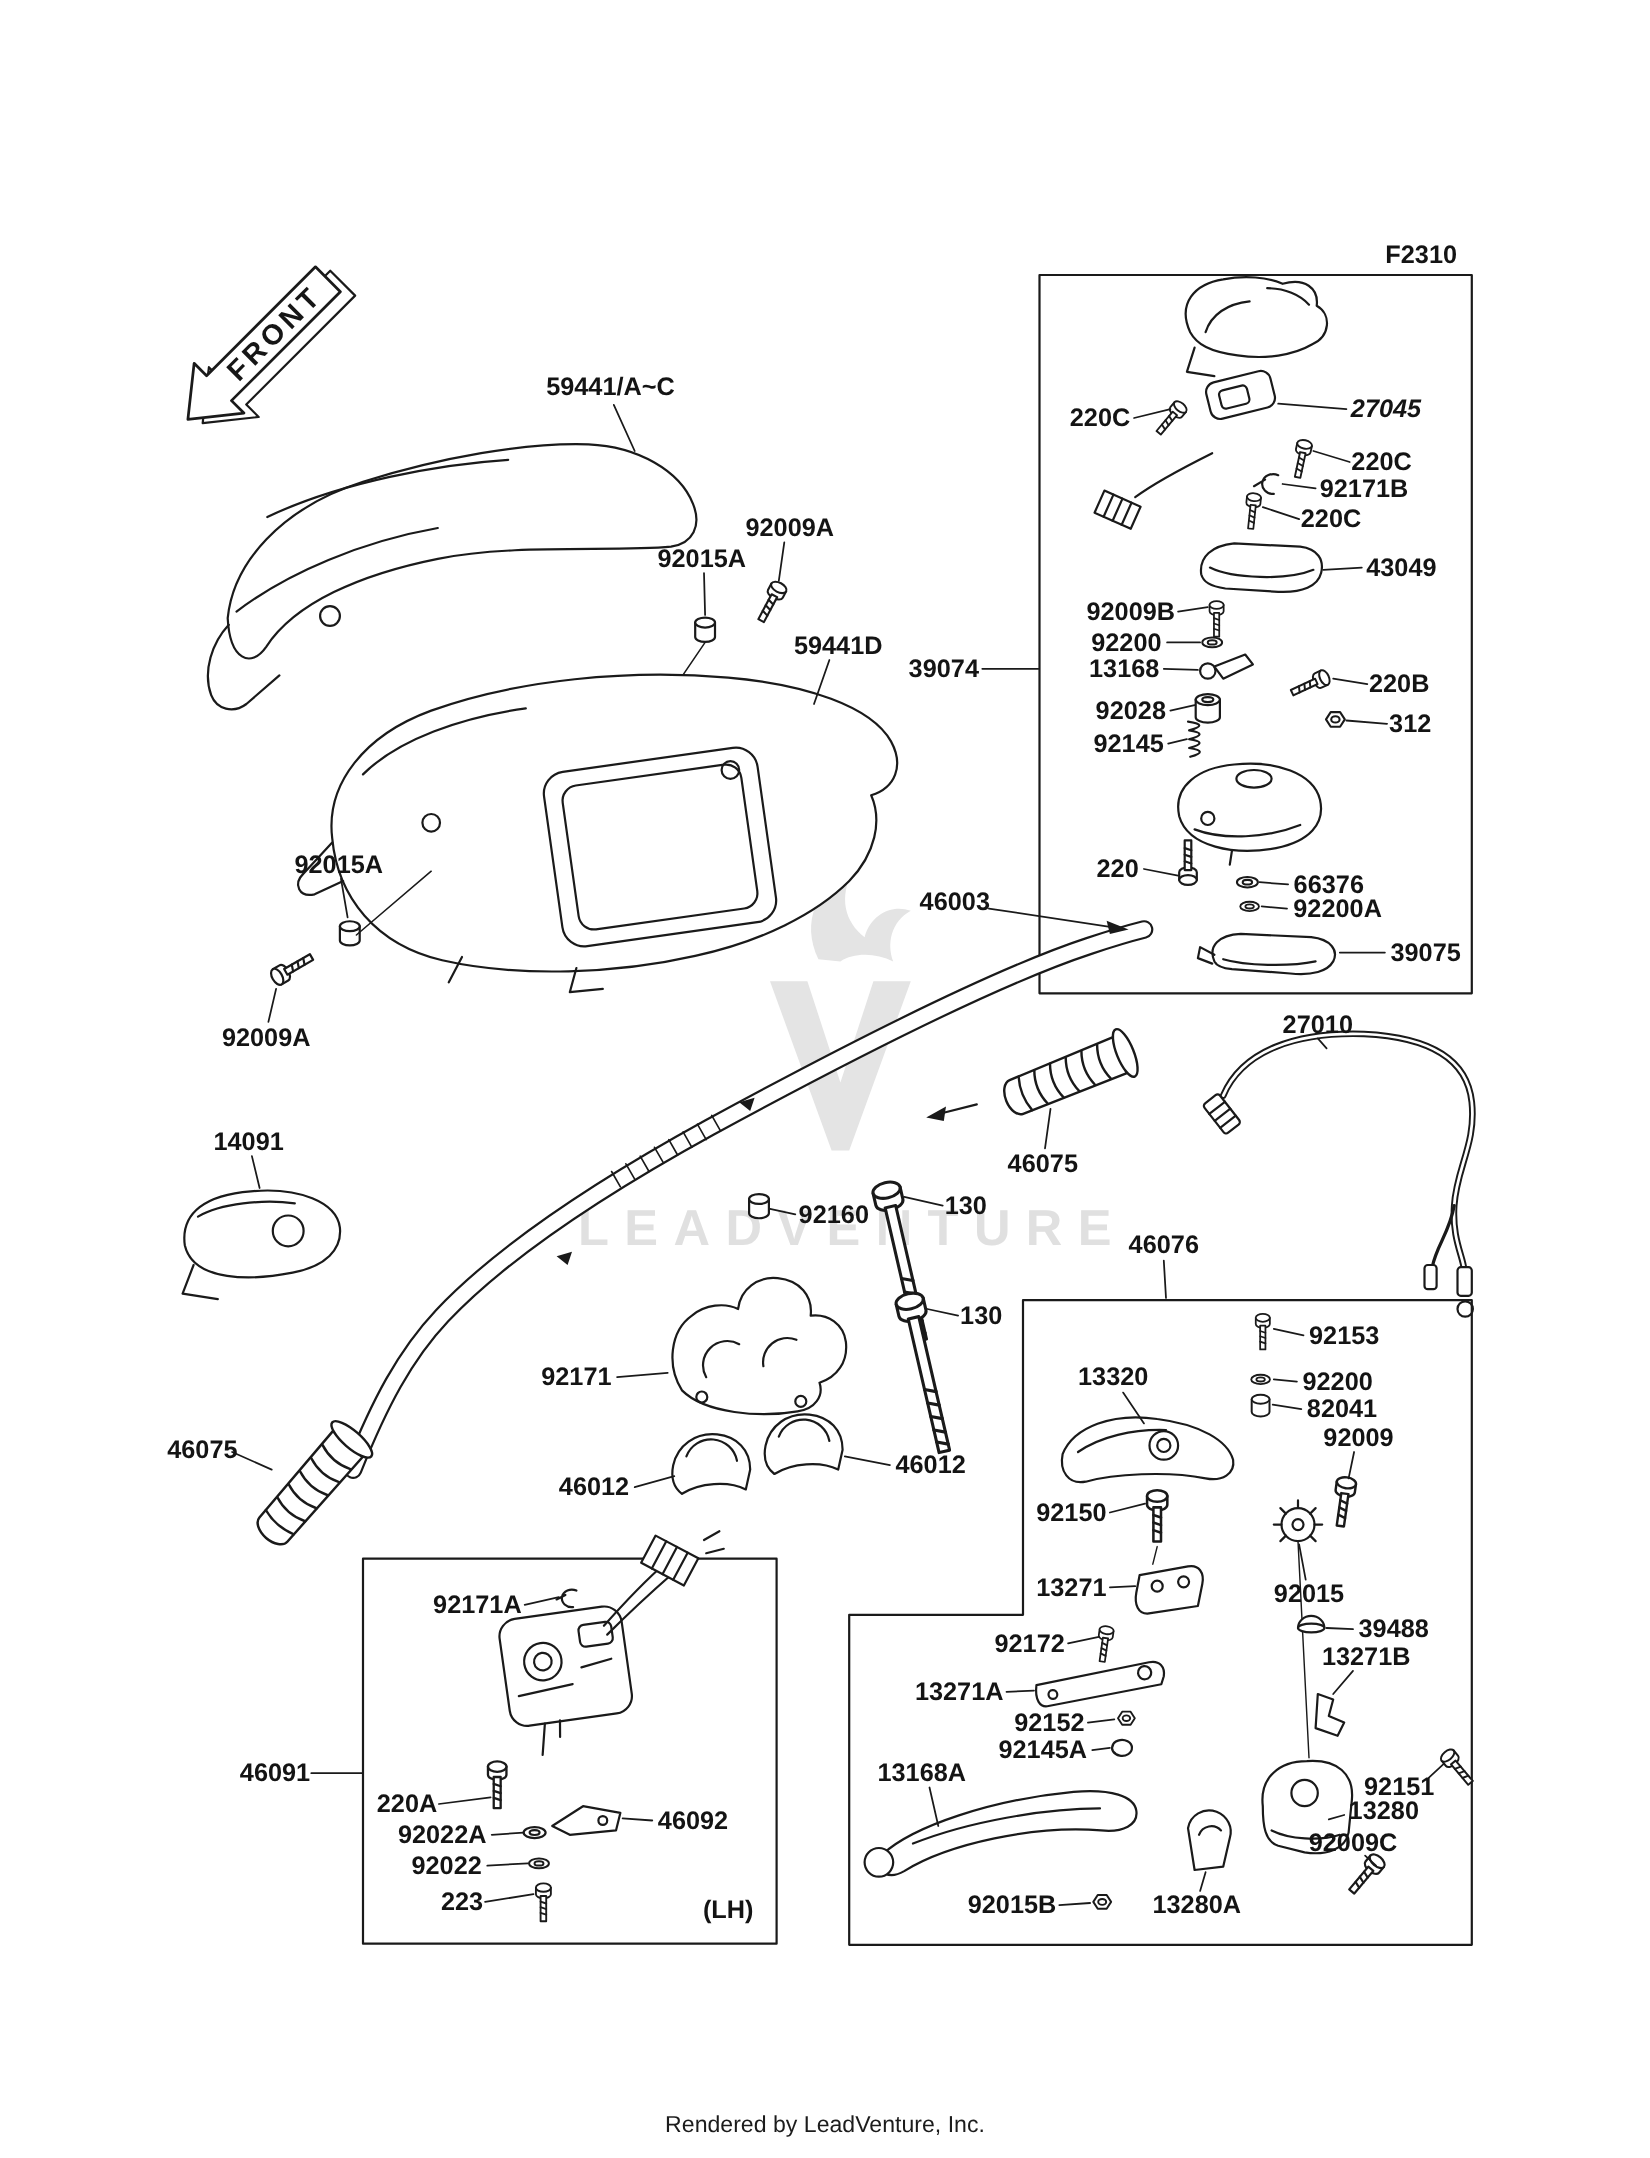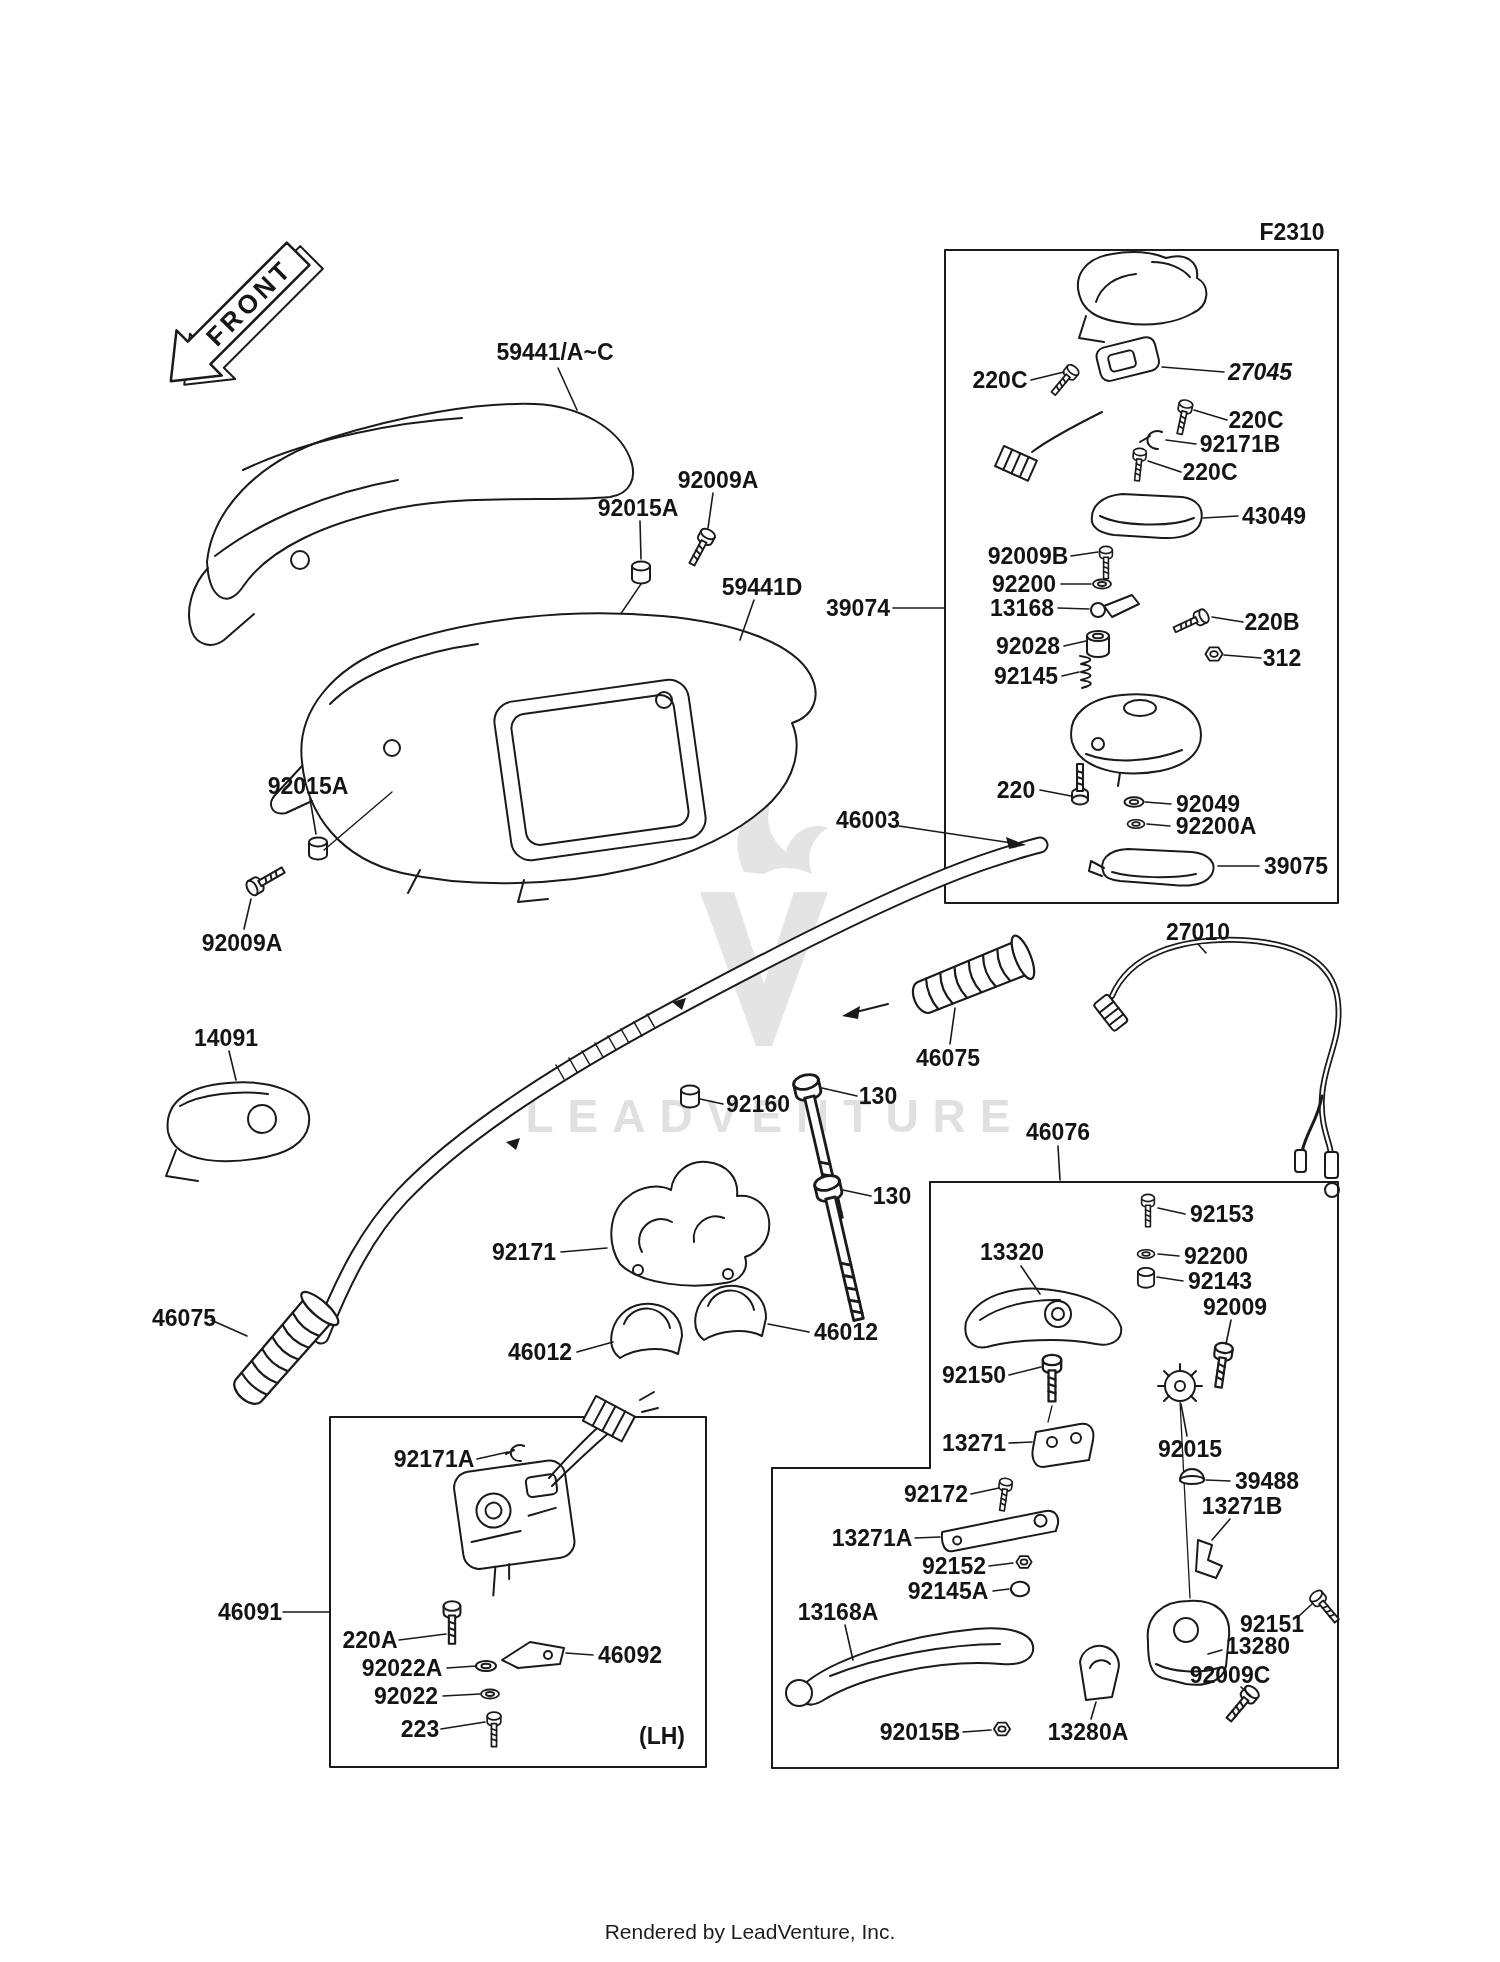--- a/index.html
+++ b/index.html
@@ -453,39 +453,39 @@
       <div class="part-label" style="left: 1210px; top: 472px;">220C</div>
       <div class="part-label" style="left: 1274px; top: 516px;">43049</div>
       <div class="part-label" style="left: 1028px; top: 556px;">92009B</div>
       <div class="part-label" style="left: 1024px; top: 584px;">92200</div>
       <div class="part-label" style="left: 1022px; top: 608px;">13168</div>
       <div class="part-label" style="left: 1028px; top: 646px;">92028</div>
       <div class="part-label" style="left: 1026px; top: 676px;">92145</div>
       <div class="part-label" style="left: 1272px; top: 622px;">220B</div>
       <div class="part-label" style="left: 1282px; top: 658px;">312</div>
       <div class="part-label" style="left: 1016px; top: 790px;">220</div>
-      <div class="part-label" style="left: 1208px; top: 804px;">92049</div>
+      <div class="part-label" style="left: 1208px; top: 804px;">66376</div>
       <div class="part-label" style="left: 1216px; top: 826px;">92200A</div>
       <div class="part-label" style="left: 1296px; top: 866px;">39075</div>
       <div class="part-label" style="left: 868px; top: 820px;">46003</div>
       <div class="part-label" style="left: 1198px; top: 932px;">27010</div>
       <div class="part-label" style="left: 226px; top: 1038px;">14091</div>
       <div class="part-label" style="left: 948px; top: 1058px;">46075</div>
       <div class="part-label" style="left: 758px; top: 1104px;">92160</div>
       <div class="part-label" style="left: 878px; top: 1096px;">130</div>
       <div class="part-label" style="left: 892px; top: 1196px;">130</div>
       <div class="part-label" style="left: 1058px; top: 1132px;">46076</div>
       <div class="part-label" style="left: 524px; top: 1252px;">92171</div>
       <div class="part-label" style="left: 540px; top: 1352px;">46012</div>
       <div class="part-label" style="left: 846px; top: 1332px;">46012</div>
       <div class="part-label" style="left: 184px; top: 1318px;">46075</div>
       <div class="part-label" style="left: 1012px; top: 1252px;">13320</div>
       <div class="part-label" style="left: 1222px; top: 1214px;">92153</div>
       <div class="part-label" style="left: 1216px; top: 1256px;">92200</div>
-      <div class="part-label" style="left: 1220px; top: 1281px;">92143</div>
+      <div class="part-label" style="left: 1220px; top: 1281px;">82041</div>
       <div class="part-label" style="left: 1235px; top: 1307px; text-align: center;">92009</div>
       <div class="part-label" style="left: 974px; top: 1375px;">92150</div>
       <div class="part-label" style="left: 974px; top: 1443px;">13271</div>
       <div class="part-label" style="left: 1190px; top: 1449px;">92015</div>
       <div class="part-label" style="left: 1267px; top: 1481px;">39488</div>
       <div class="part-label" style="left: 1242px; top: 1506px;">13271B</div>
       <div class="part-label" style="left: 936px; top: 1494px;">92172</div>
       <div class="part-label" style="left: 872px; top: 1538px;">13271A</div>
       <div class="part-label" style="left: 954px; top: 1566px;">92152</div>
       <div class="part-label" style="left: 948px; top: 1591px;">92145A</div>

